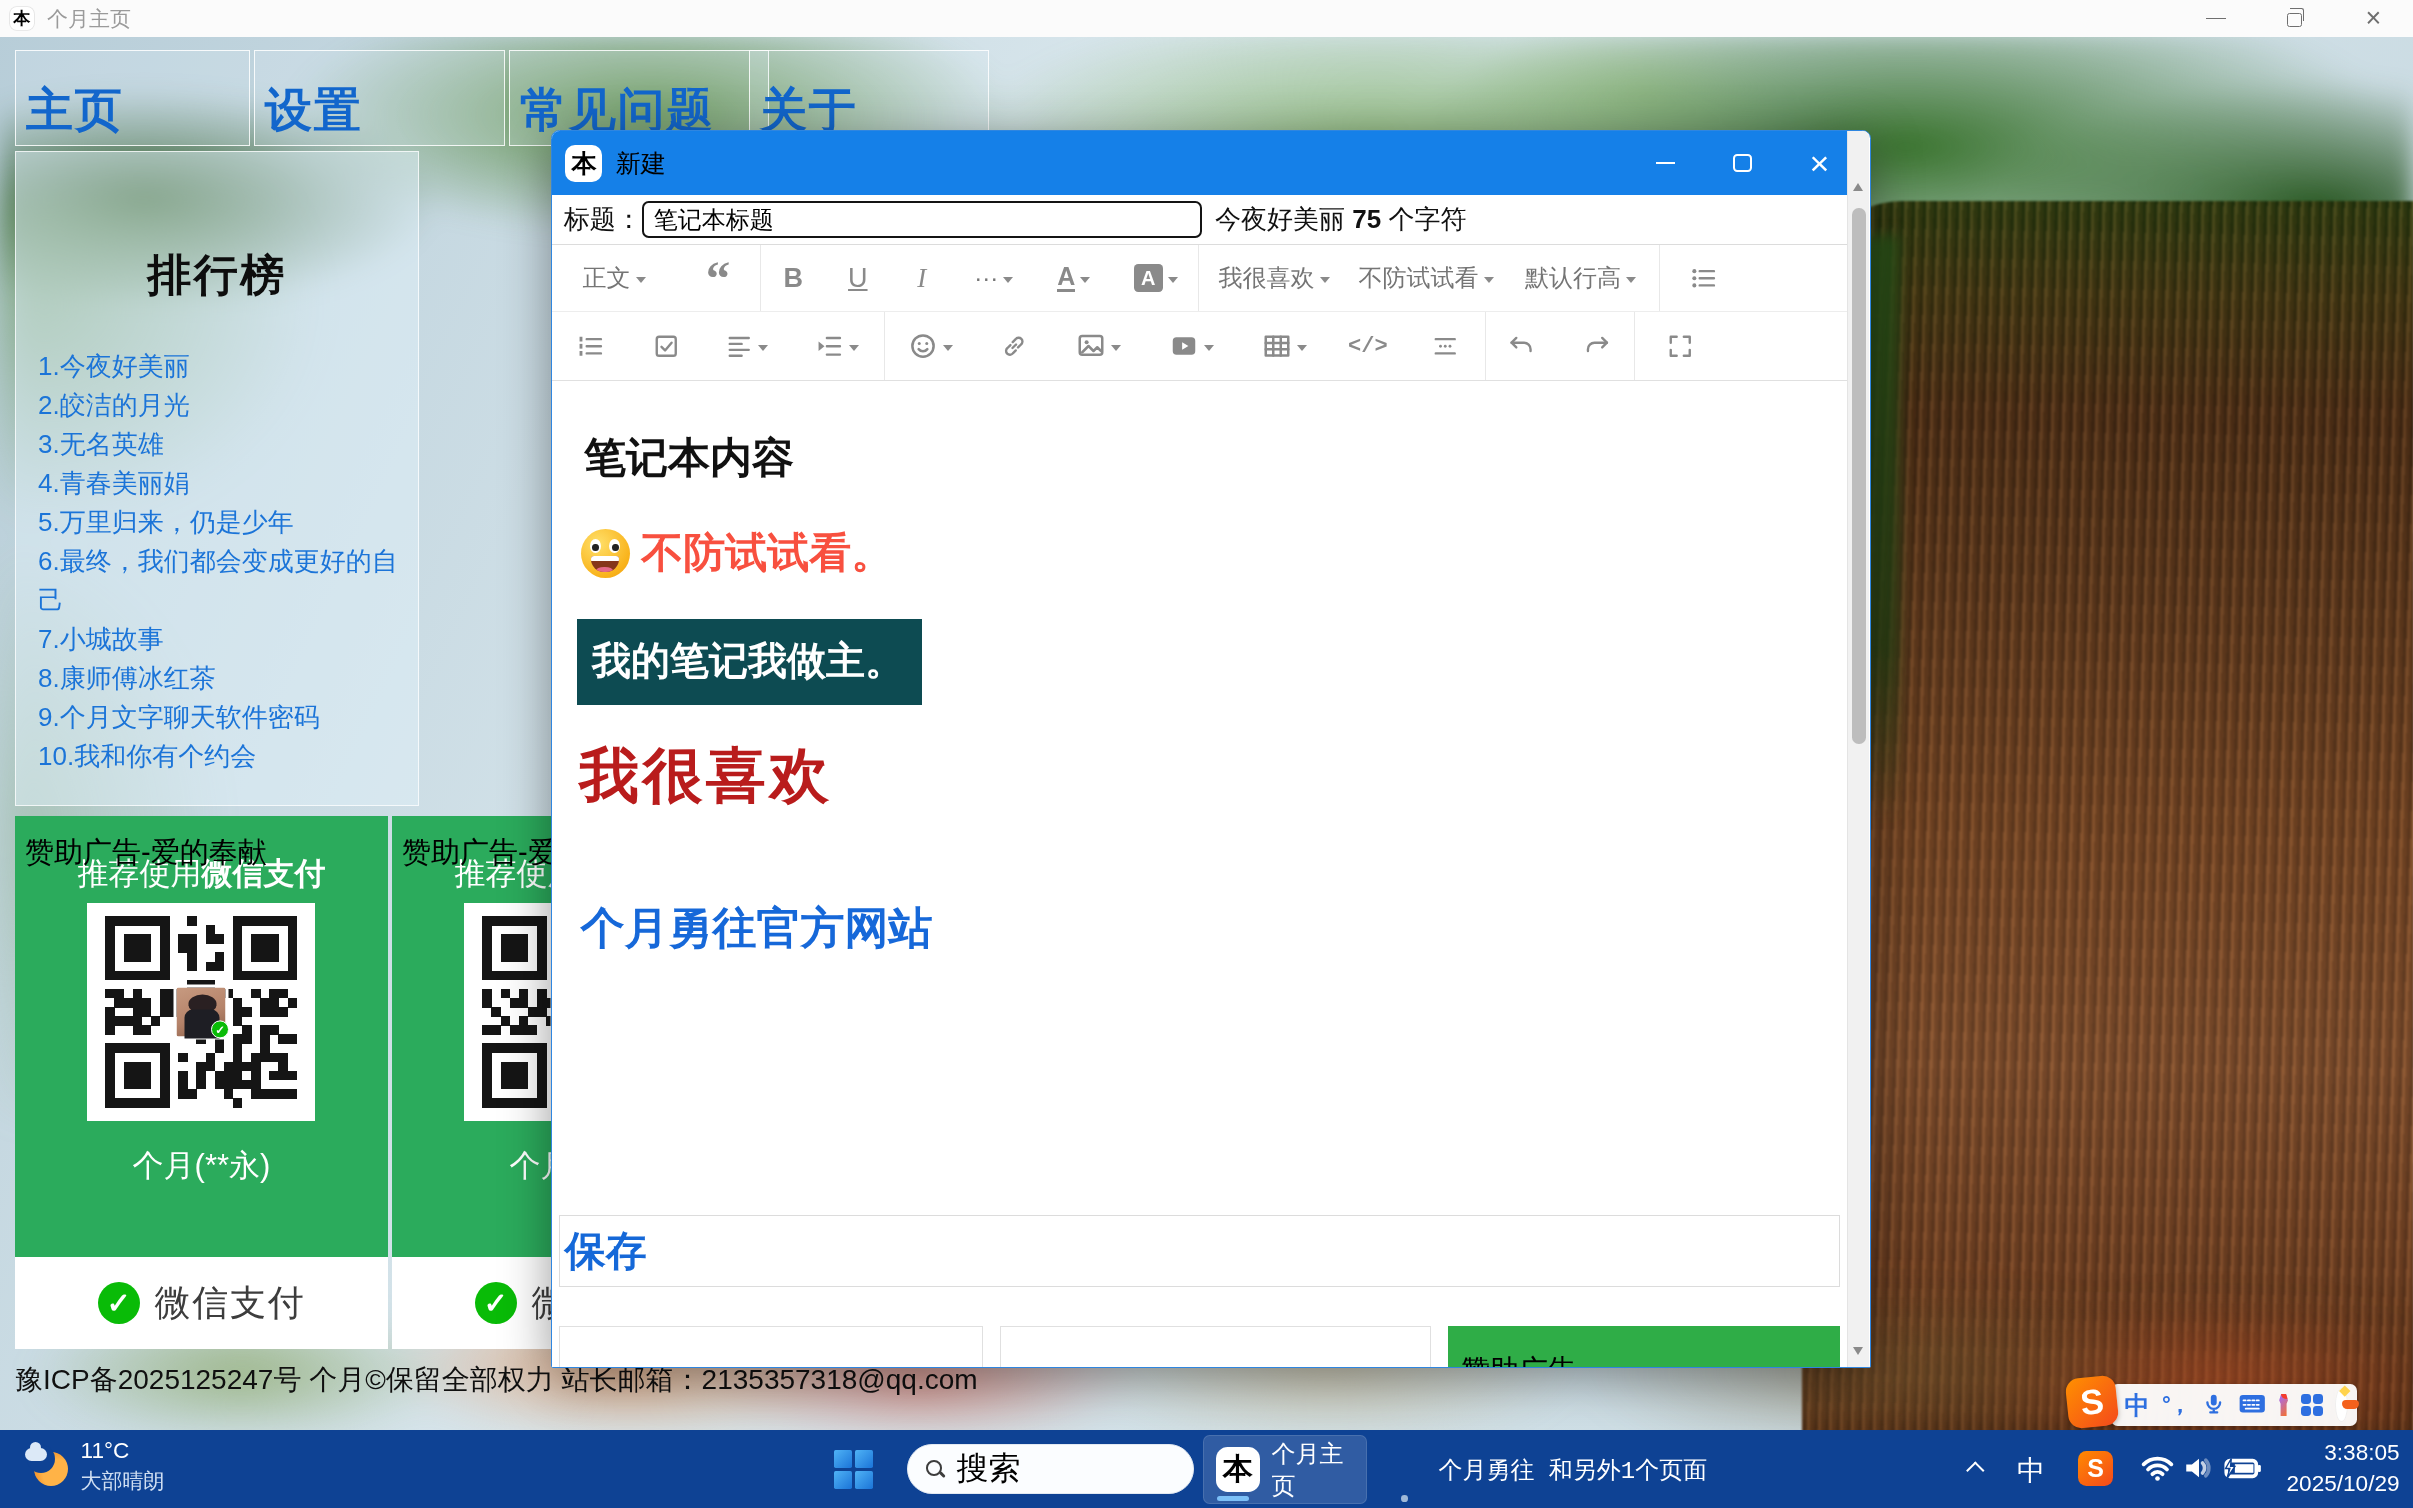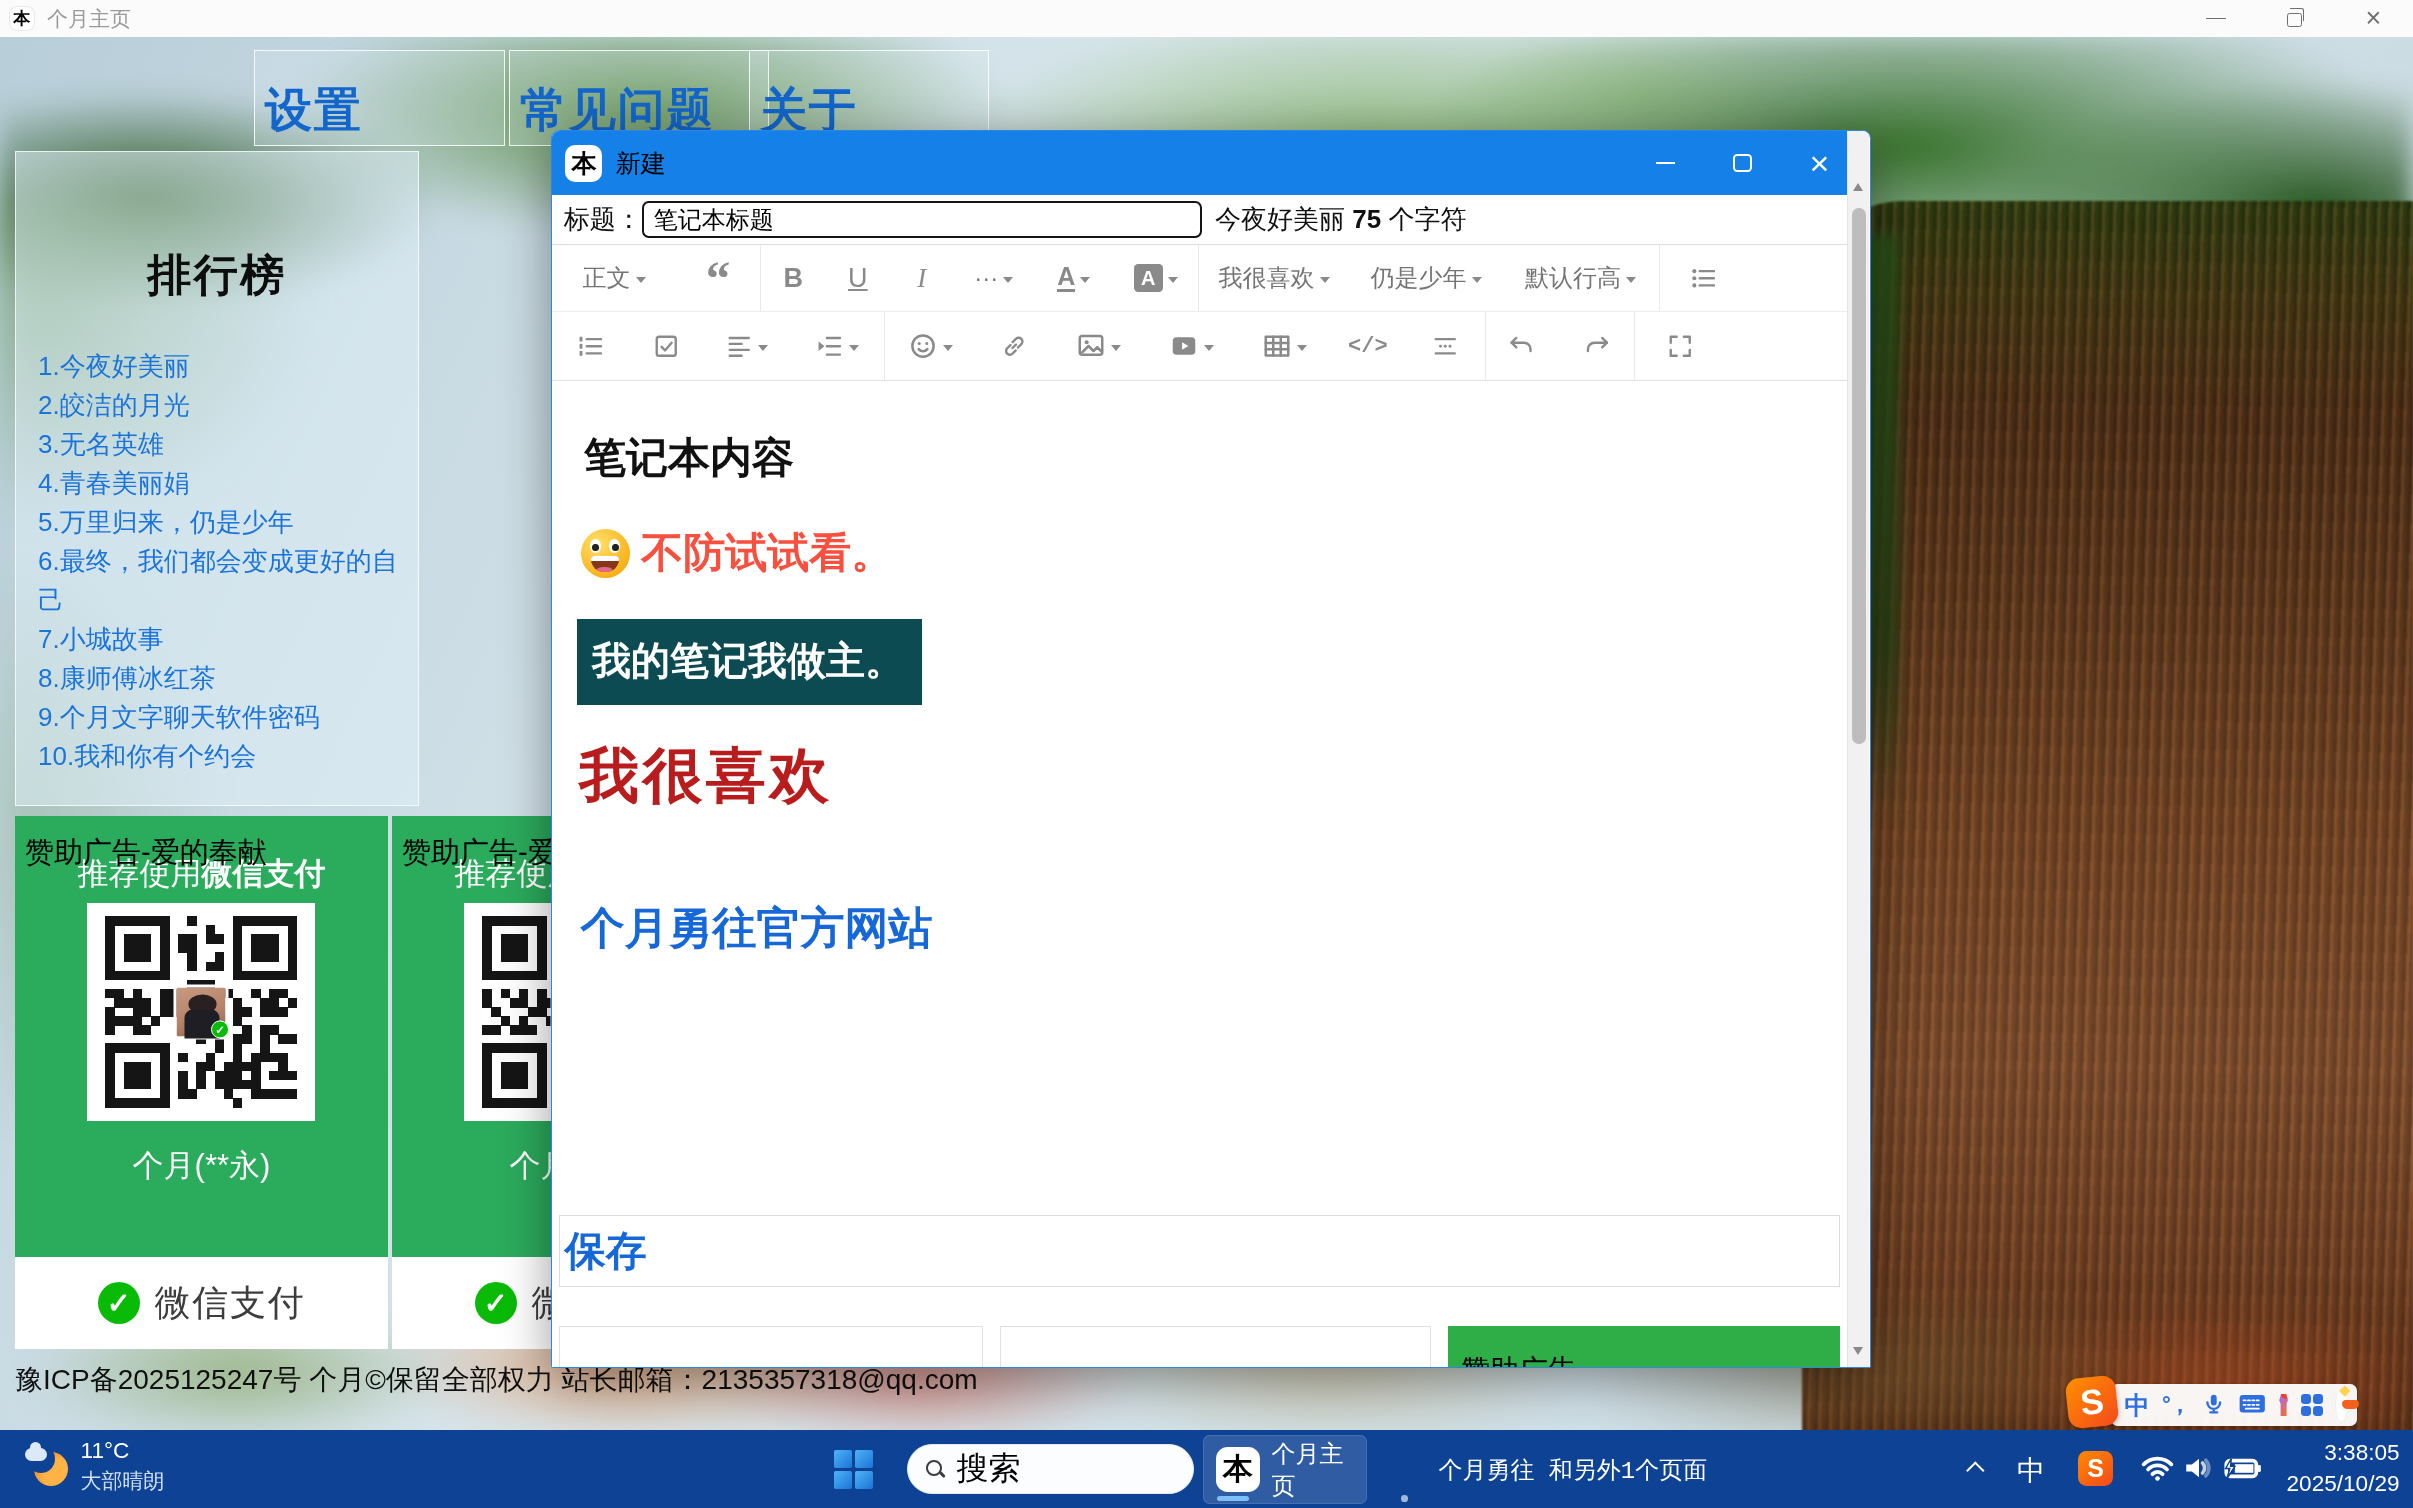--- a/index.html
+++ b/index.html
@@ -243,20 +243,23 @@
       <div class="win-btn">
           <div class="wb-min"></div>
         </div>
       <div class="win-btn">
           <div class="wb-restore"></div>
         </div>
       <div class="win-btn wb-close">×</div>
     </div>
   </div>
 
+  <div class="nav-tab" style="left:15px; width:235px;">
+      <span>主页</span>
+    </div>
   <div class="nav-tab" style="left:254px; width:251px;">
       <span>设置</span>
     </div>
   <div class="nav-tab" style="left:509px; width:260px;">
       <span>常见问题</span>
     </div>
   <div class="nav-tab" style="left:749px; width:240px;">
       <span>关于</span>
     </div>
 
@@ -811,21 +814,21 @@
           <div class="tb-item" style="width:84px;">
               <span class="tb-Abox">A</span>
               <i class="caret"></i>
             </div>
           <div class="tb-sep"></div>
           <div class="tb-item" style="width:151px;">
               <span class="tb-text">我很喜欢</span>
               <i class="caret"></i>
             </div>
           <div class="tb-item" style="width:153px;">
-              <span class="tb-text">仍是少年</span>
+              <span class="tb-text">不防试试看</span>
               <i class="caret"></i>
             </div>
           <div class="tb-item" style="width:156px;">
               <span class="tb-text">默认行高</span>
               <i class="caret"></i>
             </div>
           <div class="tb-sep"></div>
           <div class="tb-item tb-icon" style="width:87px;">
             <svg width="28.5" height="28.5" viewBox="0 0 24 24">
                 <circle cx="4.5" cy="6" r="1.7" fill="#8a8a8a" stroke="none"></circle>

